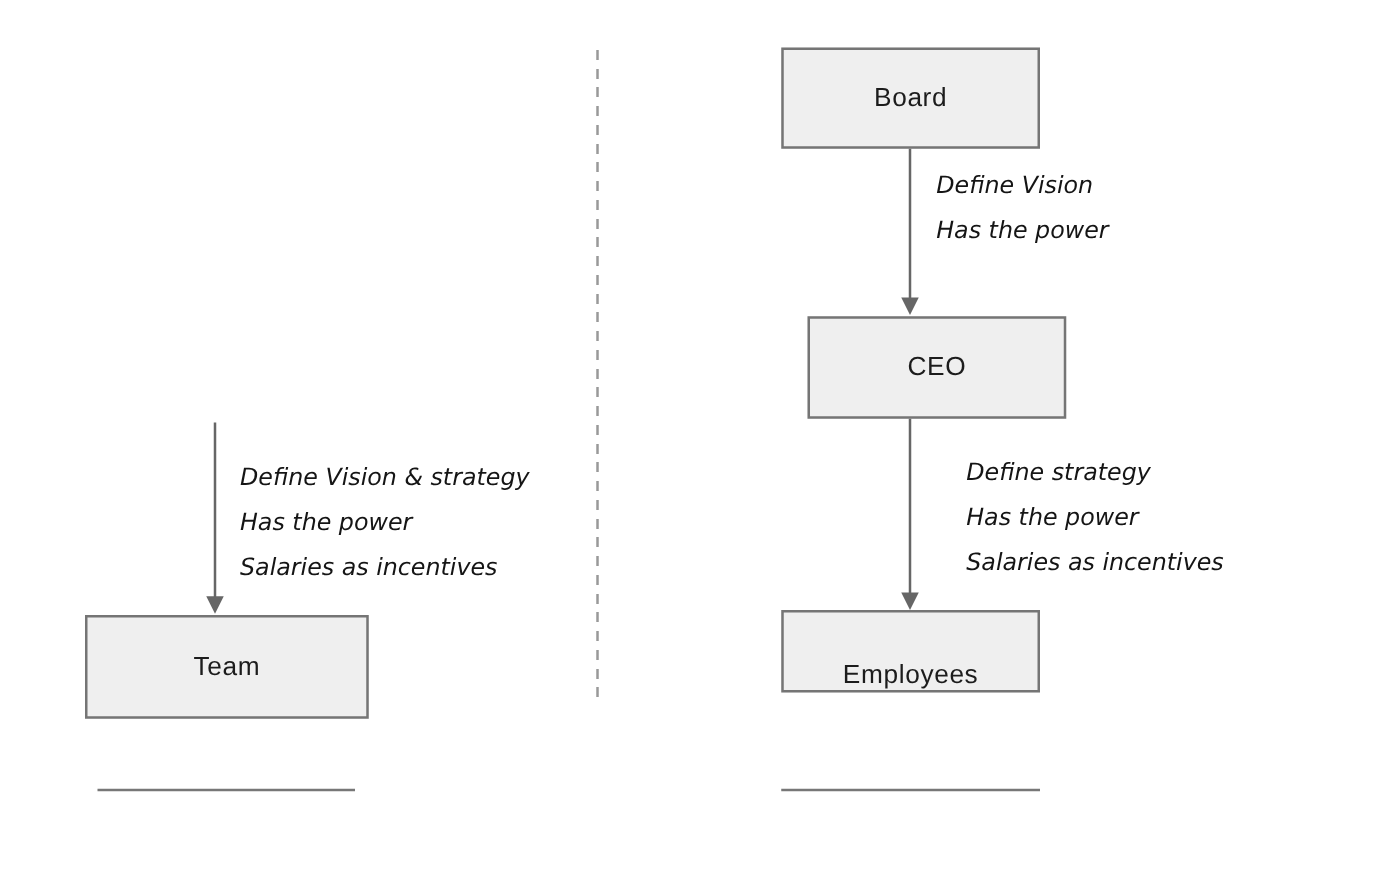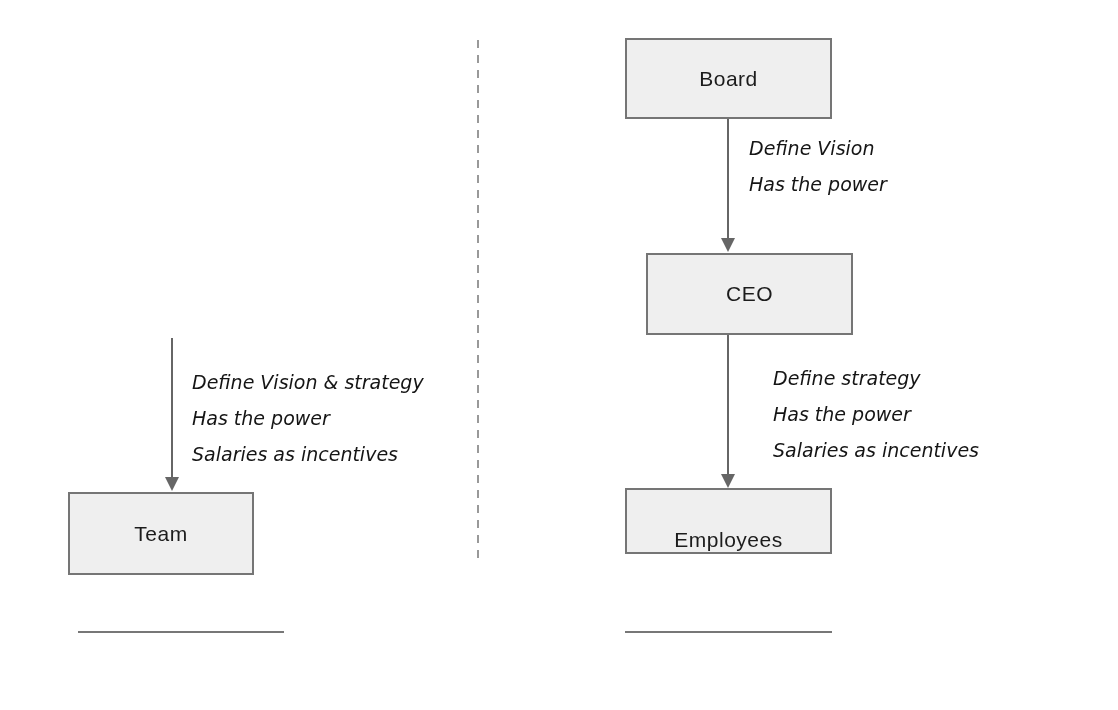--- a/index.html
+++ b/index.html
@@ -23,21 +23,21 @@
     background: var(--box-fill);
     border: 2px solid var(--box-border);
     display: flex;
     align-items: center;
     justify-content: center;
     font-size: 21px;
     color: #1c1c1c;
     letter-spacing: 0.5px;
   }
   .node-founder   { left: 68px;  top: 258px; width: 208px; height: 80px; }
-  .node-team      { left: 68px;  top: 492px; width: 186px; height: 83px; }
+  .node-team      { left: 68px;  top: 492px; width: 227px; height: 83px; }
   .node-board     { left: 625px; top: 38px;  width: 207px; height: 81px; }
   .node-ceo       { left: 646px; top: 253px; width: 207px; height: 82px; }
   .node-employees { left: 625px; top: 488px; width: 207px; height: 66px; align-items: flex-end; }
 
   
   .arrow { position: absolute; }
   .arrow .shaft {
     position: absolute;
     left: 0; top: 0;
     width: 2px;

